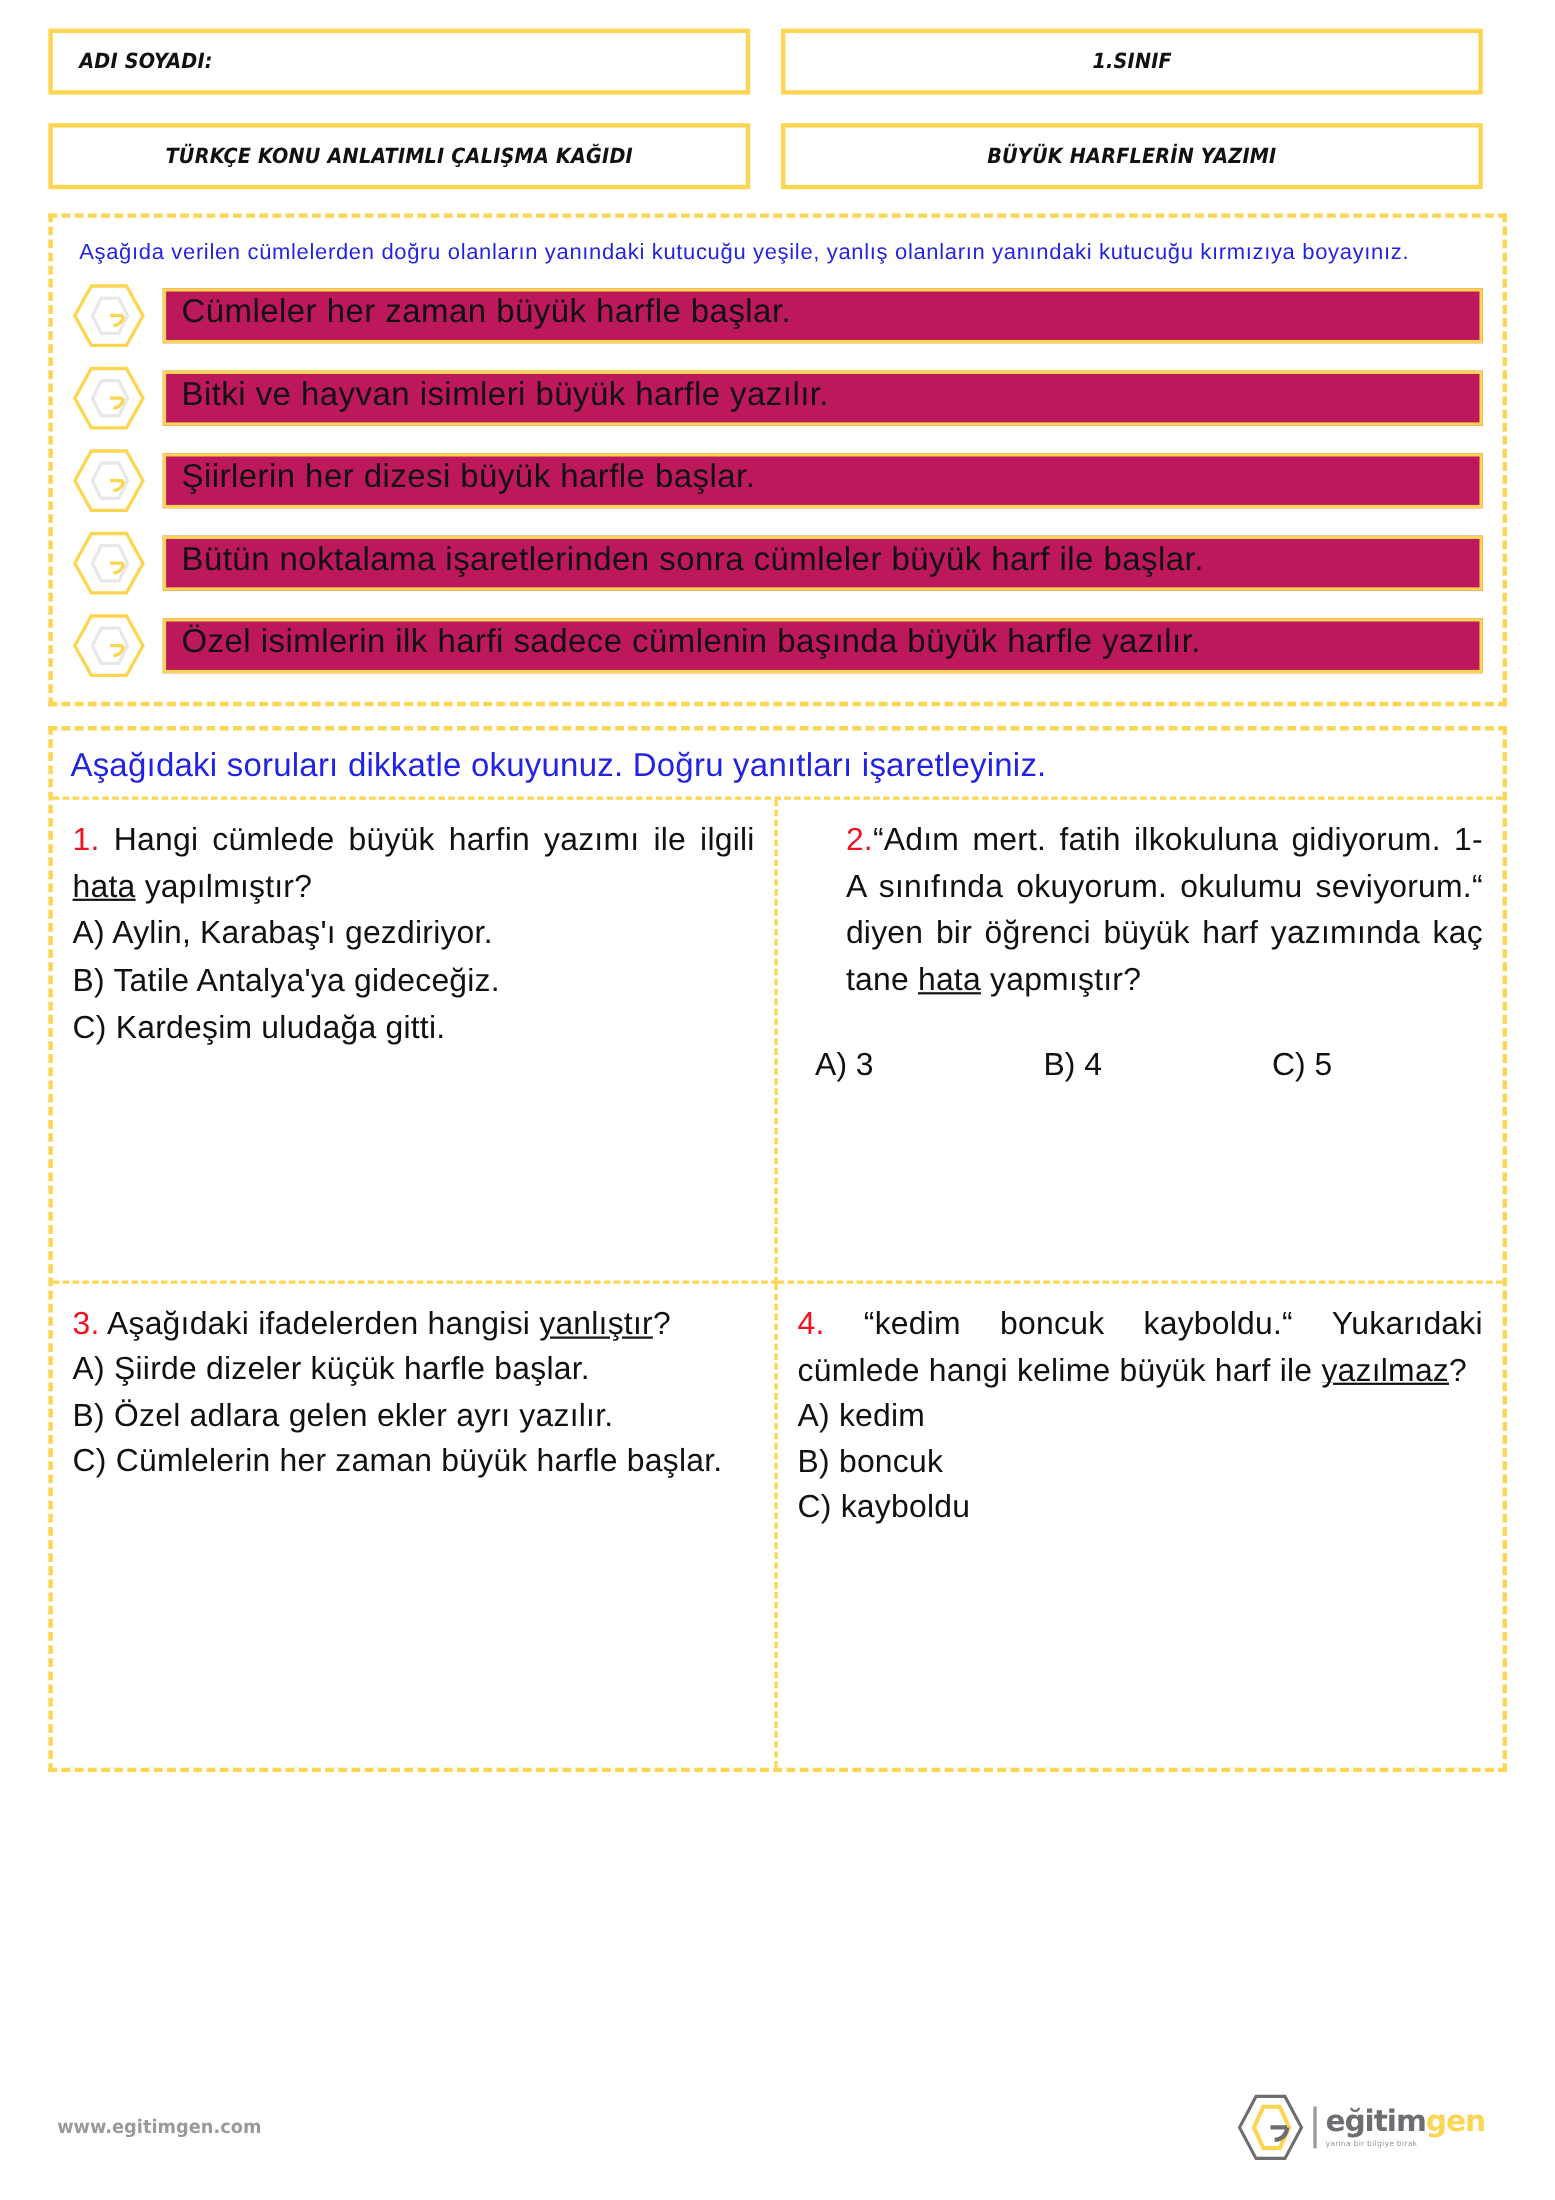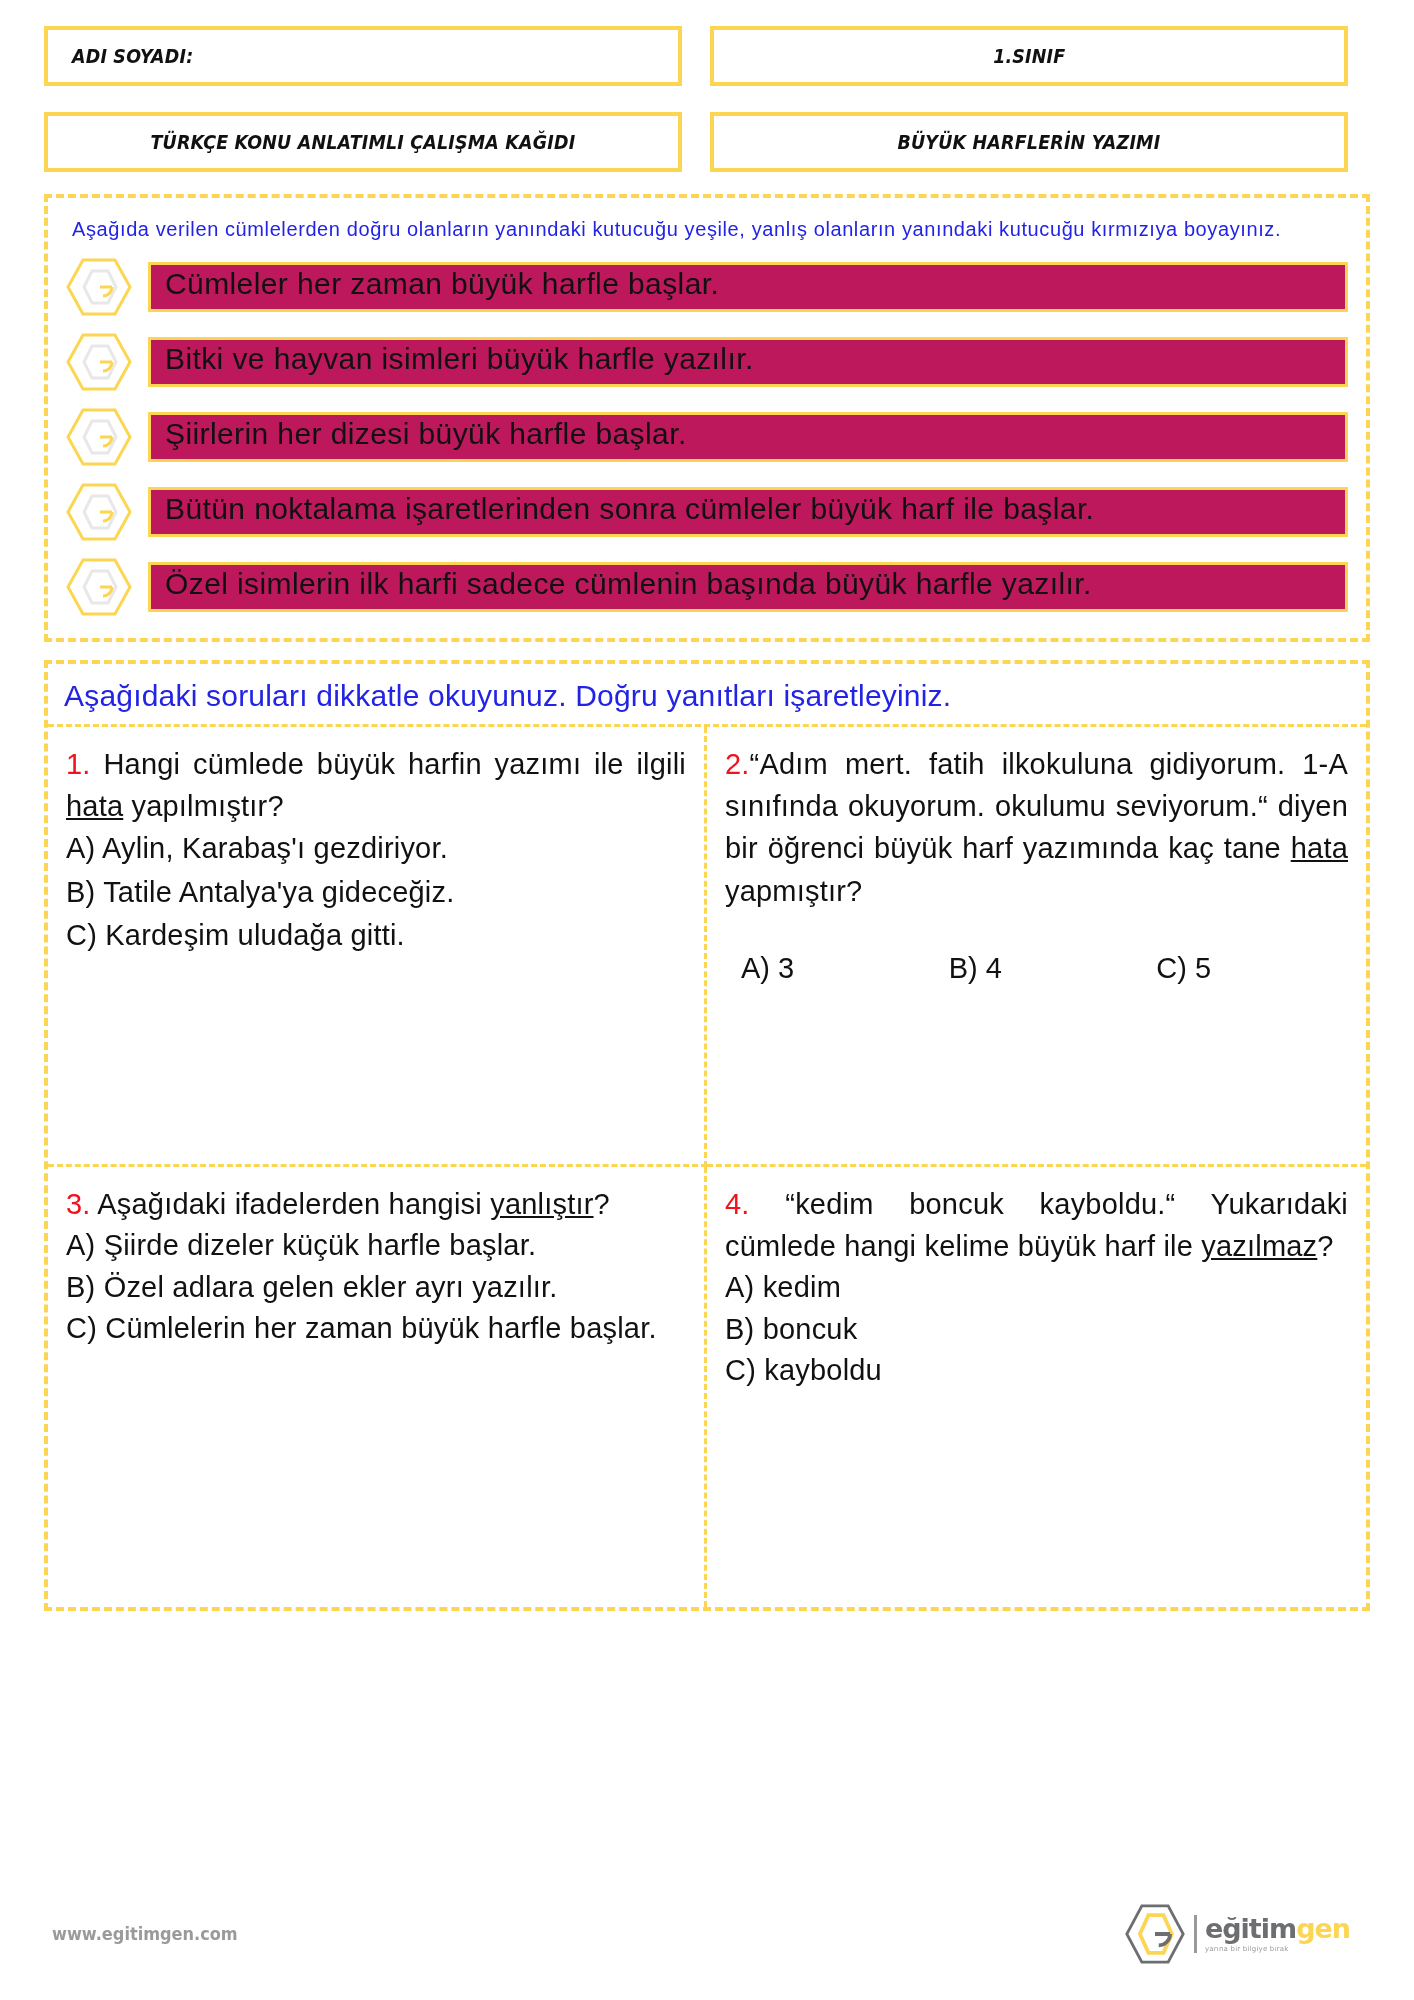--- a/index.html
+++ b/index.html
@@ -156,21 +156,21 @@
 
   .q-head {
     font-family: "Liberation Sans", sans-serif;
     font-size: 29px;
     line-height: 1.45;
     color: #111111;
     letter-spacing: 0.2px;
     text-align: justify;
     text-align-last: left;
   }
-  .q-head.justify-all { text-align: justify; }
+  .q-head.justify-all { text-align: justify; margin-left: 44px; }
   .qnum {
     color: #F0131E;
     font-weight: 400;
   }
   .u { text-decoration: underline; text-underline-offset: 2px; }
 
   .opts {
     font-family: "Liberation Sans", sans-serif;
     font-size: 29px;
     line-height: 1.5;

